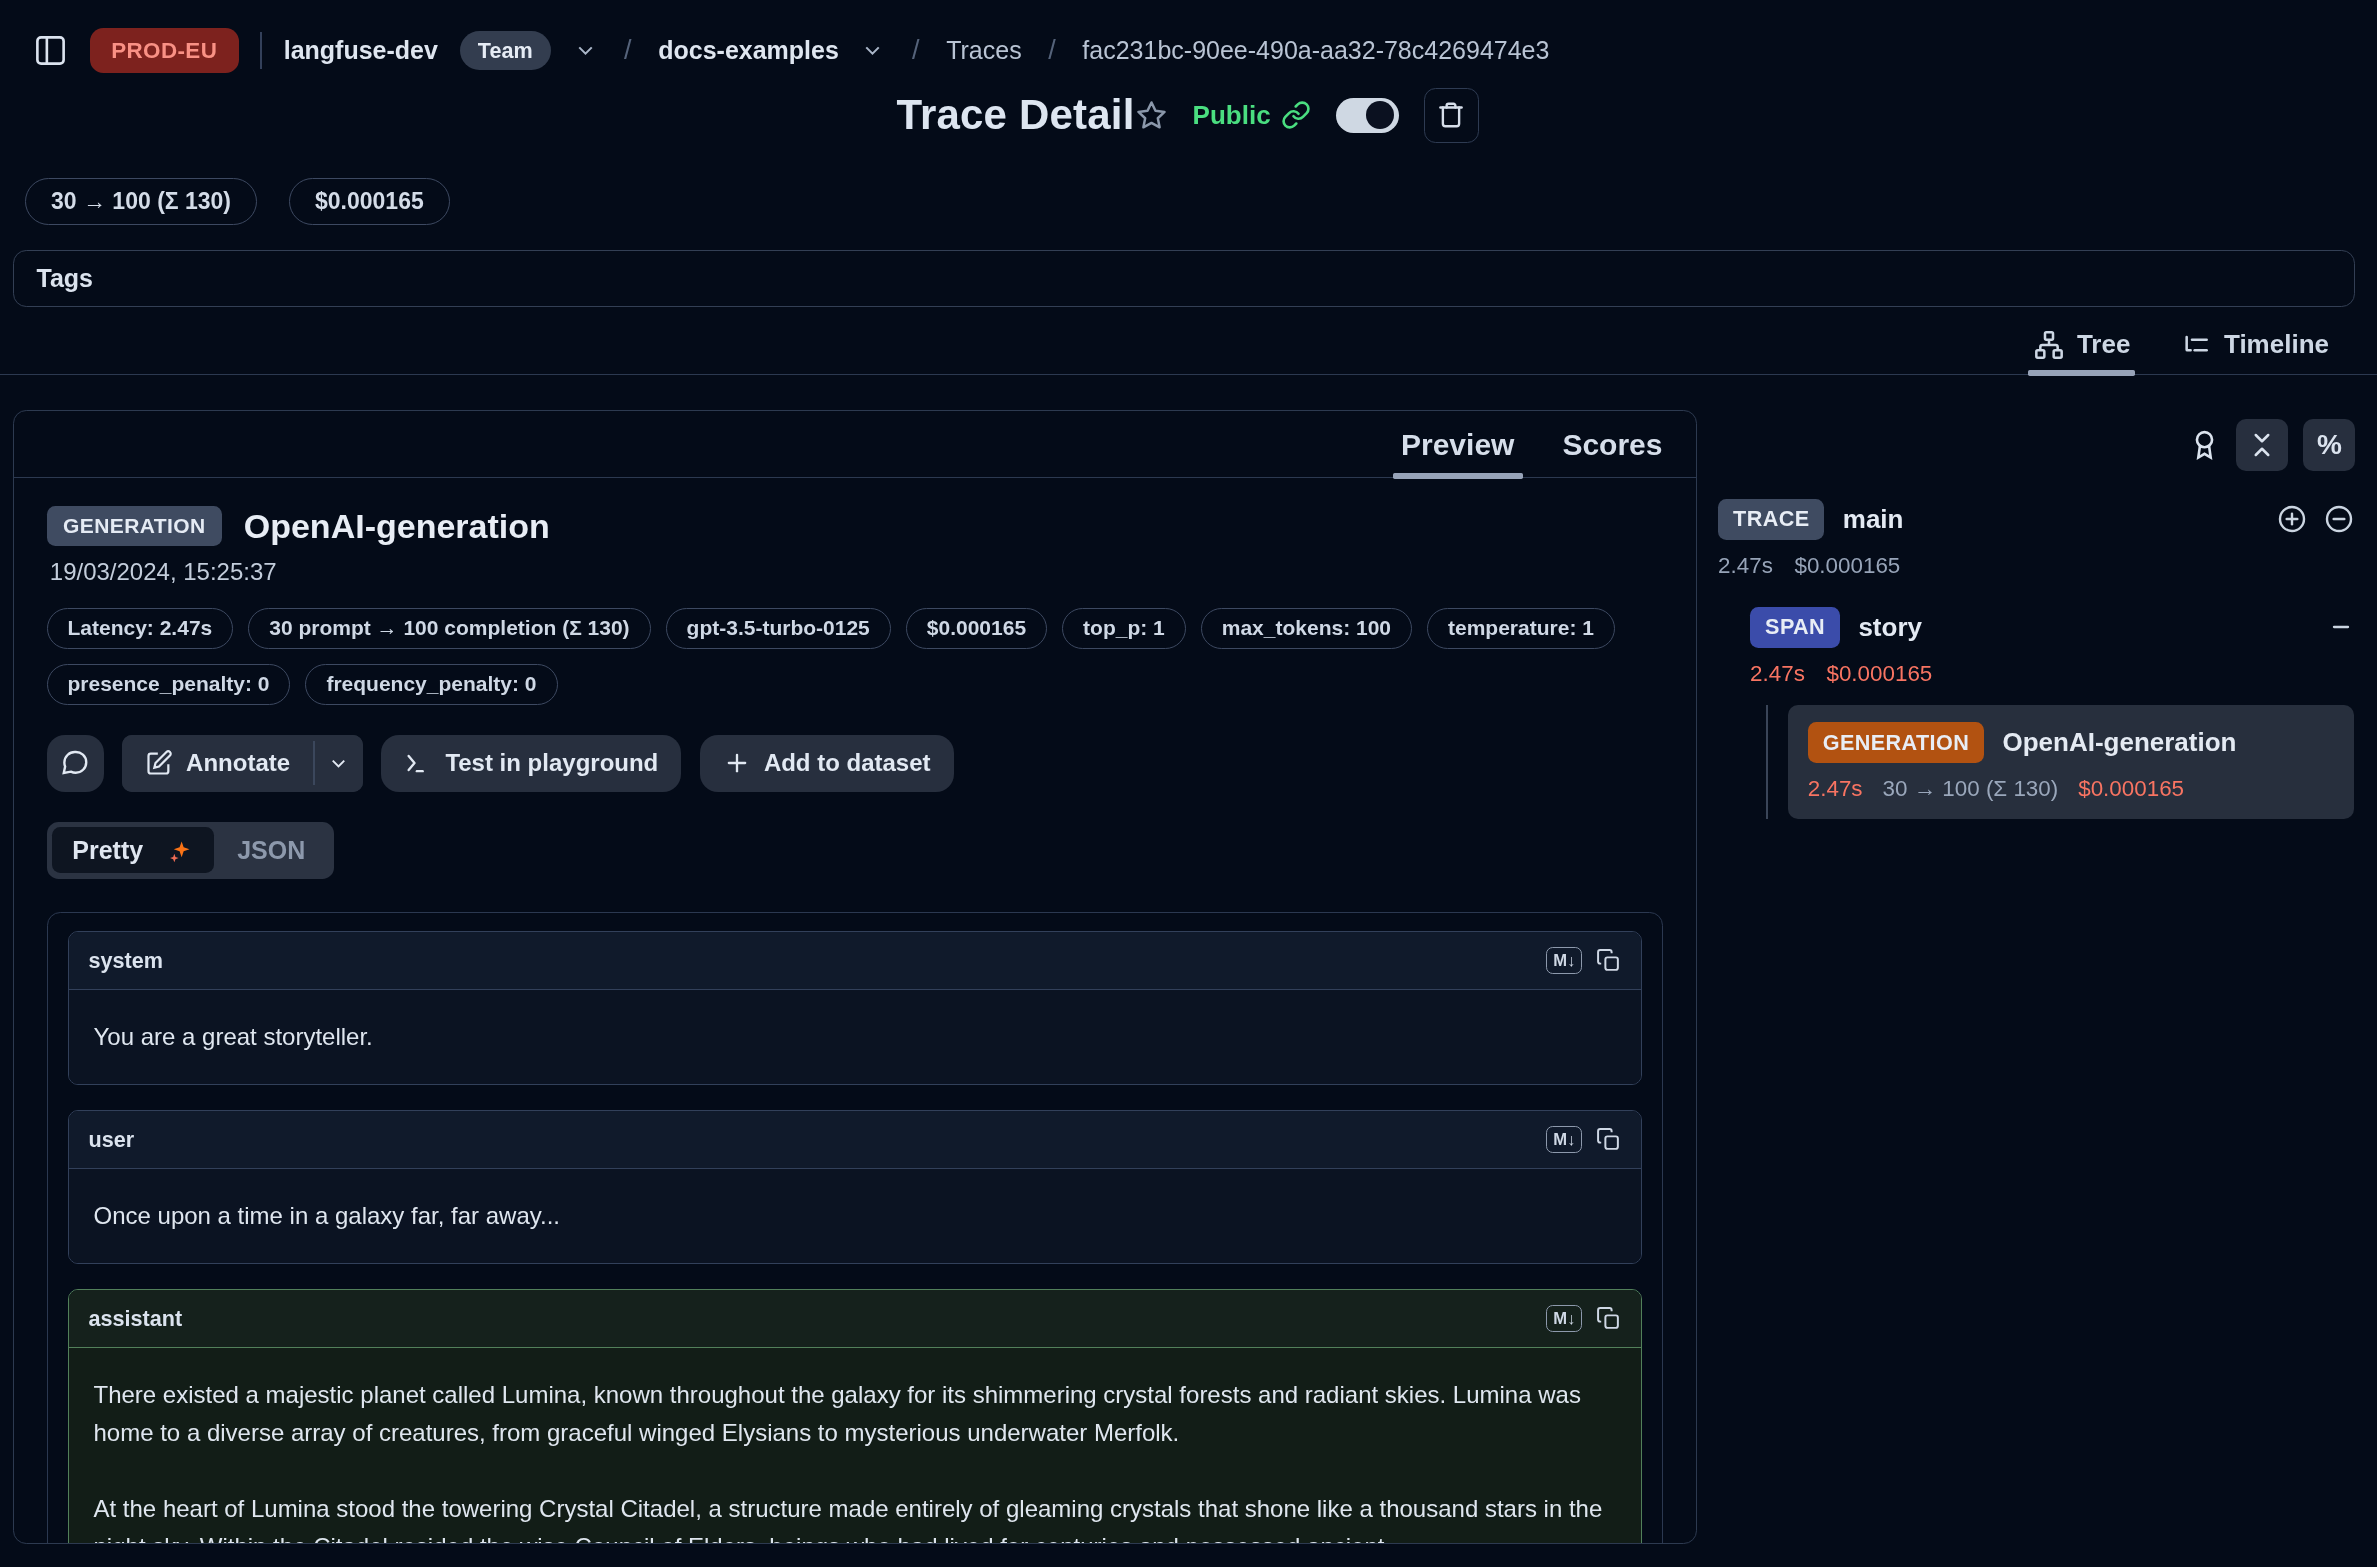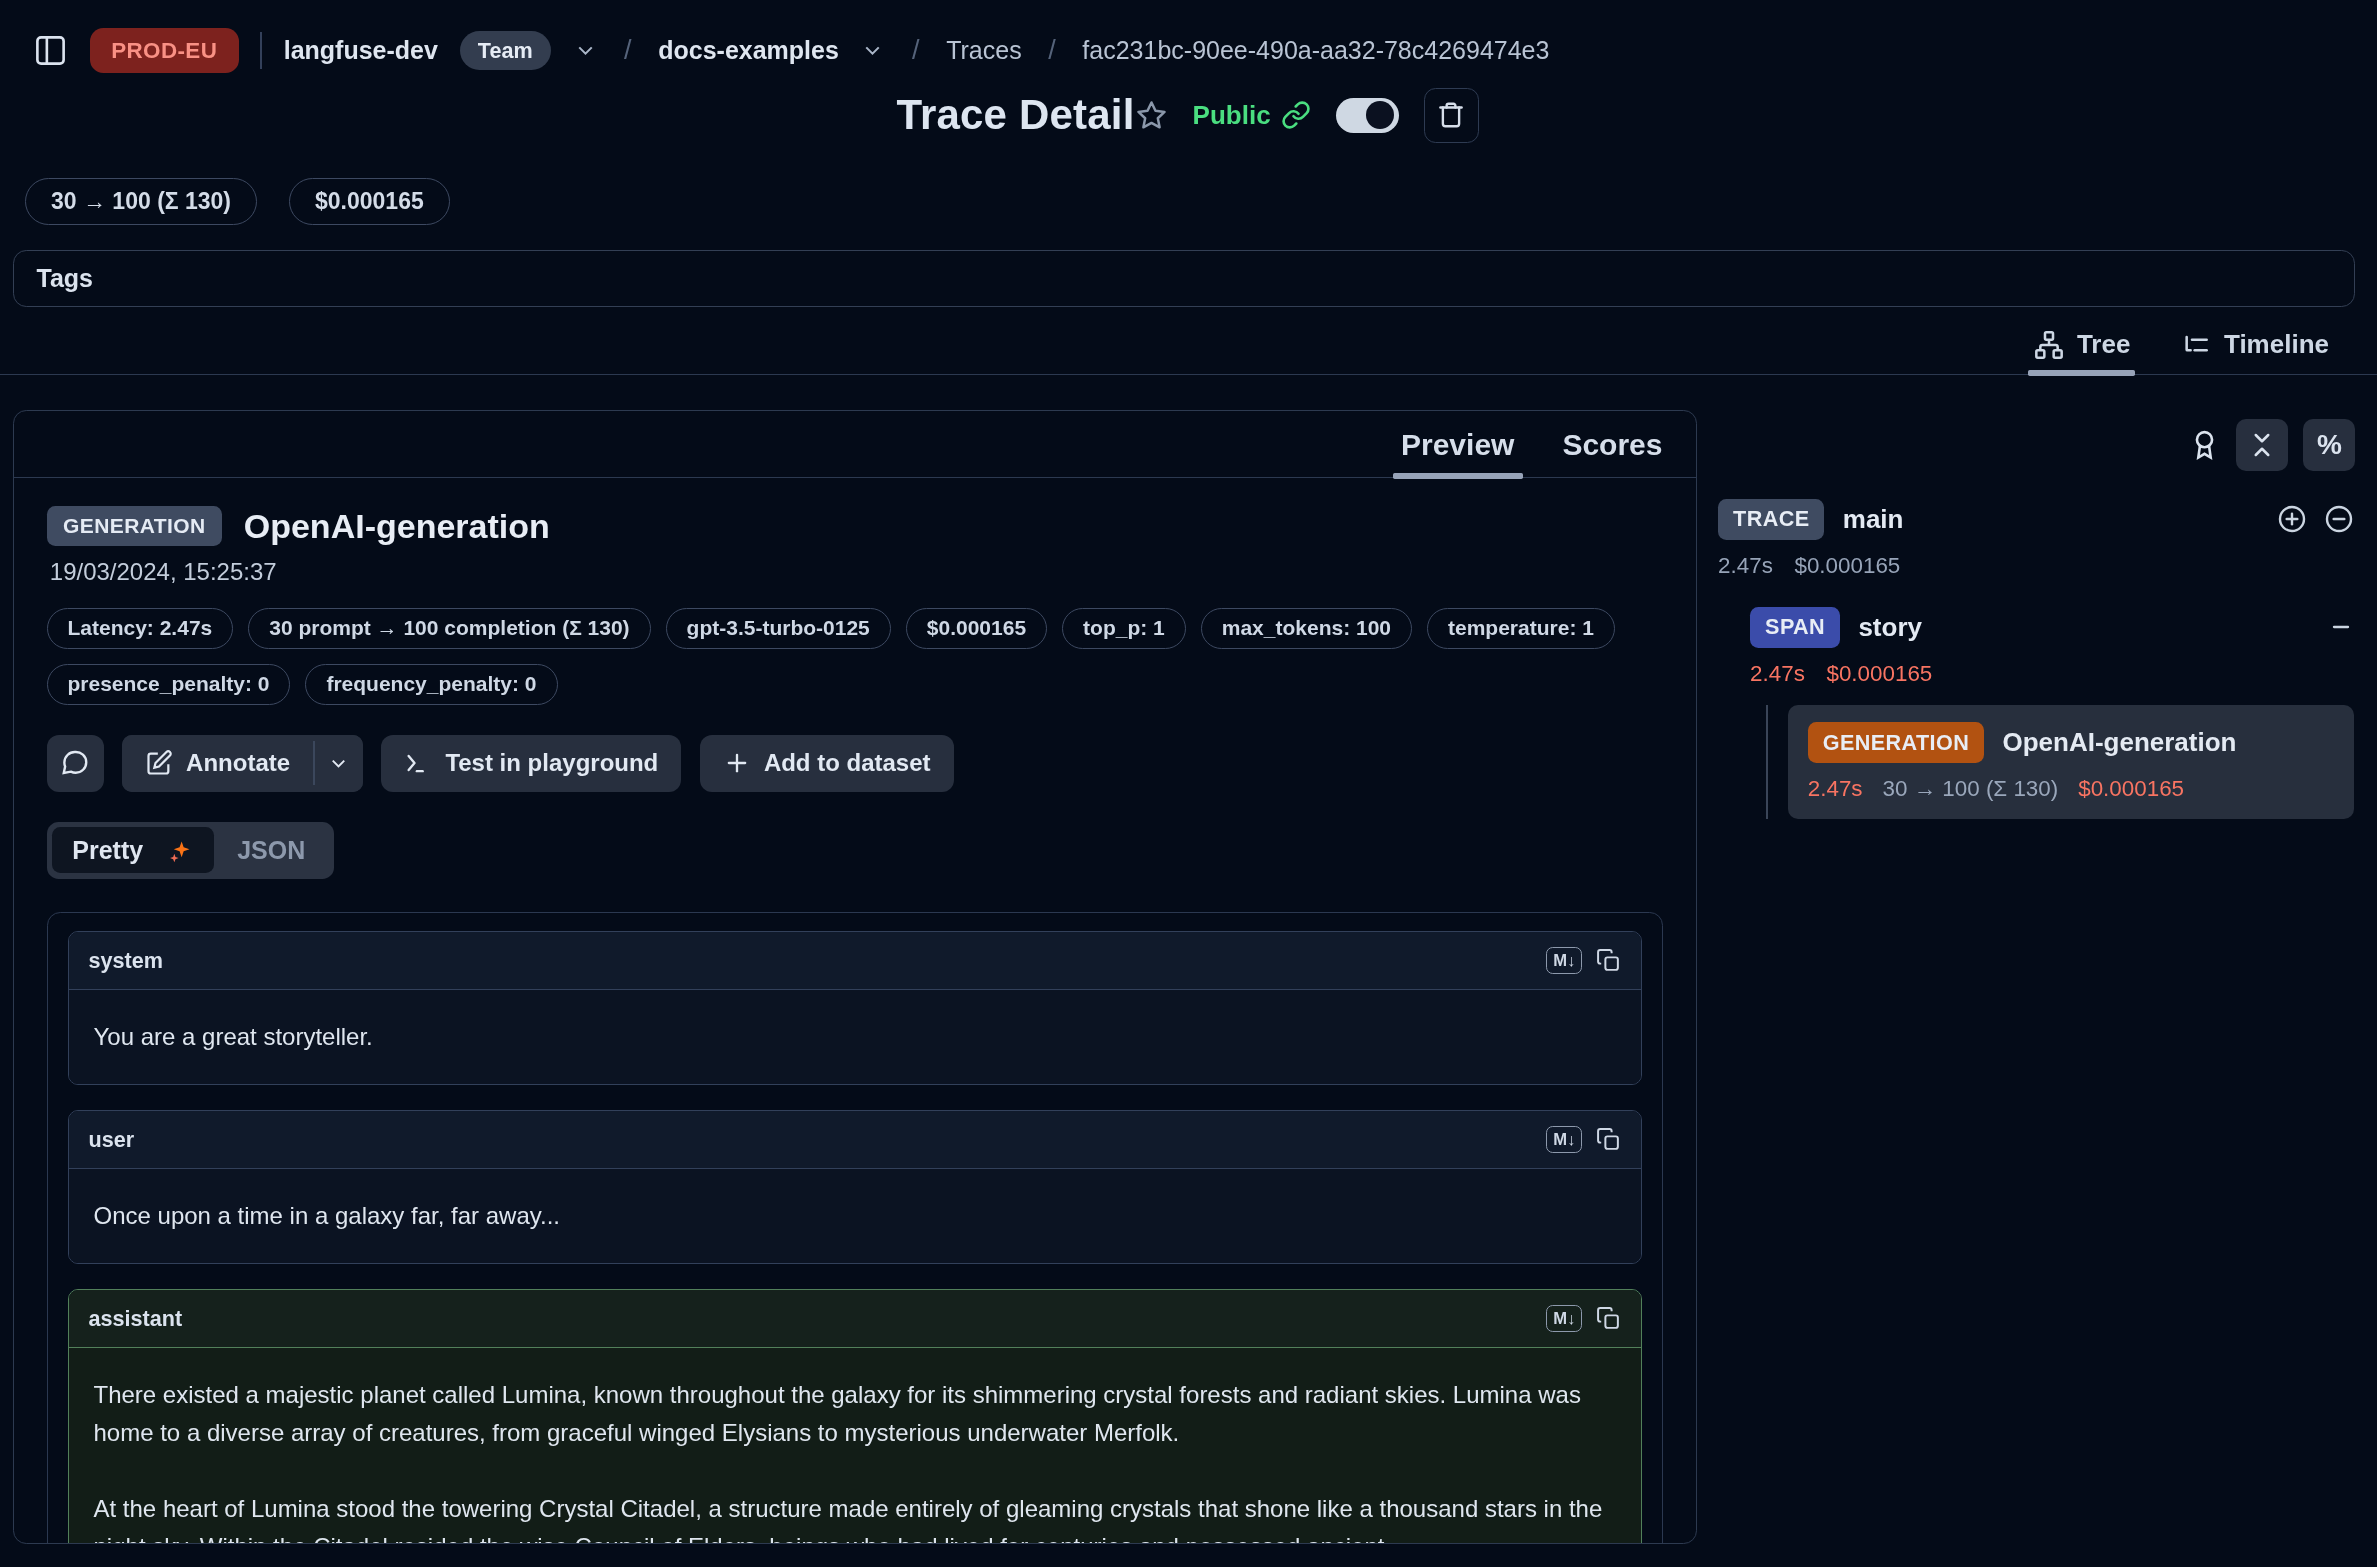--- a/index.html
+++ b/index.html
@@ -69,21 +69,21 @@
 
   .obs-header{display:flex;align-items:center;gap:21.6px}
   .type-badge{background:var(--badge-slate);color:#e5ebf4;font-size:21px;font-weight:700;padding:8.3px 16.6px;border-radius:8.3px;letter-spacing:0.4px}
   .obs-title{font-size:34px;font-weight:800;color:#e8edf5}
   .obs-time{margin-top:11.6px;font-size:24px;color:#c3cddb;padding-left:3.3px}
 
   .chips{display:flex;flex-wrap:wrap;gap:15px;margin-top:21.6px}
   .chip{border:1.7px solid var(--chip-border);border-radius:21.6px;padding:7.5px 20px;font-size:21px;font-weight:700;color:#cfd8e5;white-space:nowrap}
 
   .actions{display:flex;gap:18.3px;margin-top:30px;align-items:stretch}
-  .act-btn{background:var(--btn-bg);border:none;border-radius:12px;color:#e2e9f3;font-size:24px;font-weight:600;display:flex;align-items:center;gap:13.3px;padding:0 23px;height:57px;cursor:pointer;font-family:inherit}
+  .act-btn{background:var(--btn-bg);border:none;border-radius:18px;color:#e2e9f3;font-size:24px;font-weight:600;display:flex;align-items:center;gap:13.3px;padding:0 23px;height:57px;cursor:pointer;font-family:inherit}
   .act-btn.icon-only{width:57px;justify-content:center;padding:0}
   .split{display:flex;background:var(--btn-bg);border-radius:10px;overflow:hidden}
   .split .act-btn{border-radius:0}
   .split-divider{width:1.7px;background:#3b475c;margin:6.7px 0}
 
   .fmt-toggle{display:inline-flex;align-items:center;background:#2b3342;border-radius:11.6px;padding:5.8px;margin-top:30px}
   .fmt-opt{font-size:25px;font-weight:600;border:none;cursor:pointer;font-family:inherit}
   .fmt-opt.active{background:#0e1521;color:#dfe6f0;border-radius:8.3px;padding:8.3px 20px;display:flex;align-items:flex-end;gap:24px}
   .fmt-opt.inactive{background:none;color:#8d99ac;padding:8.3px 23px}
 

